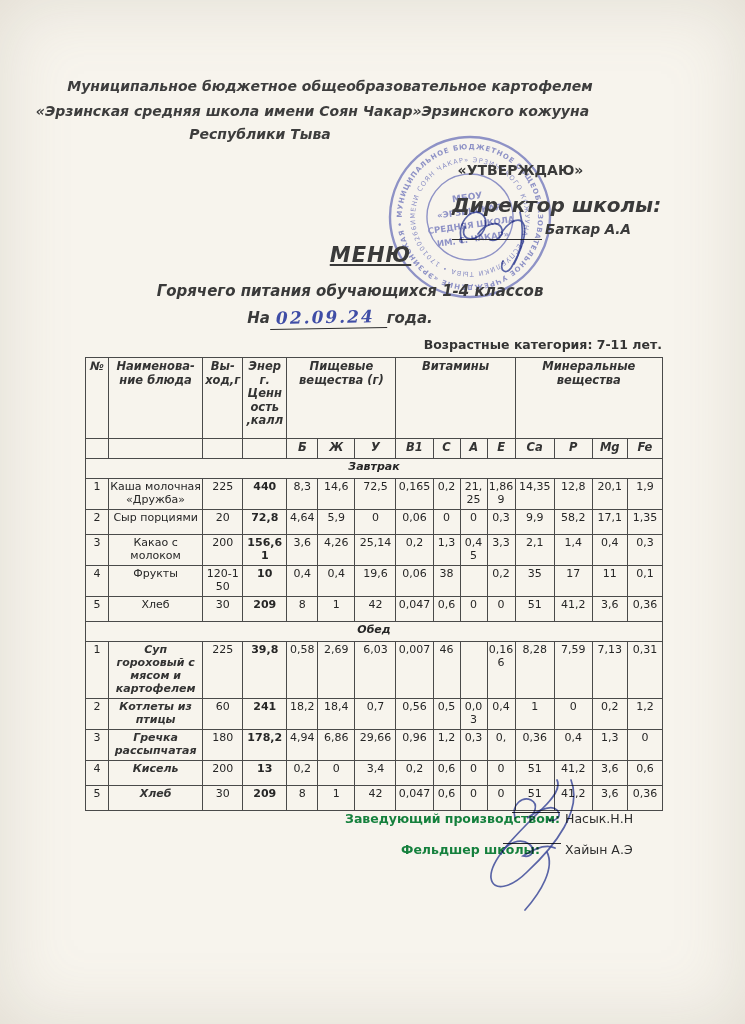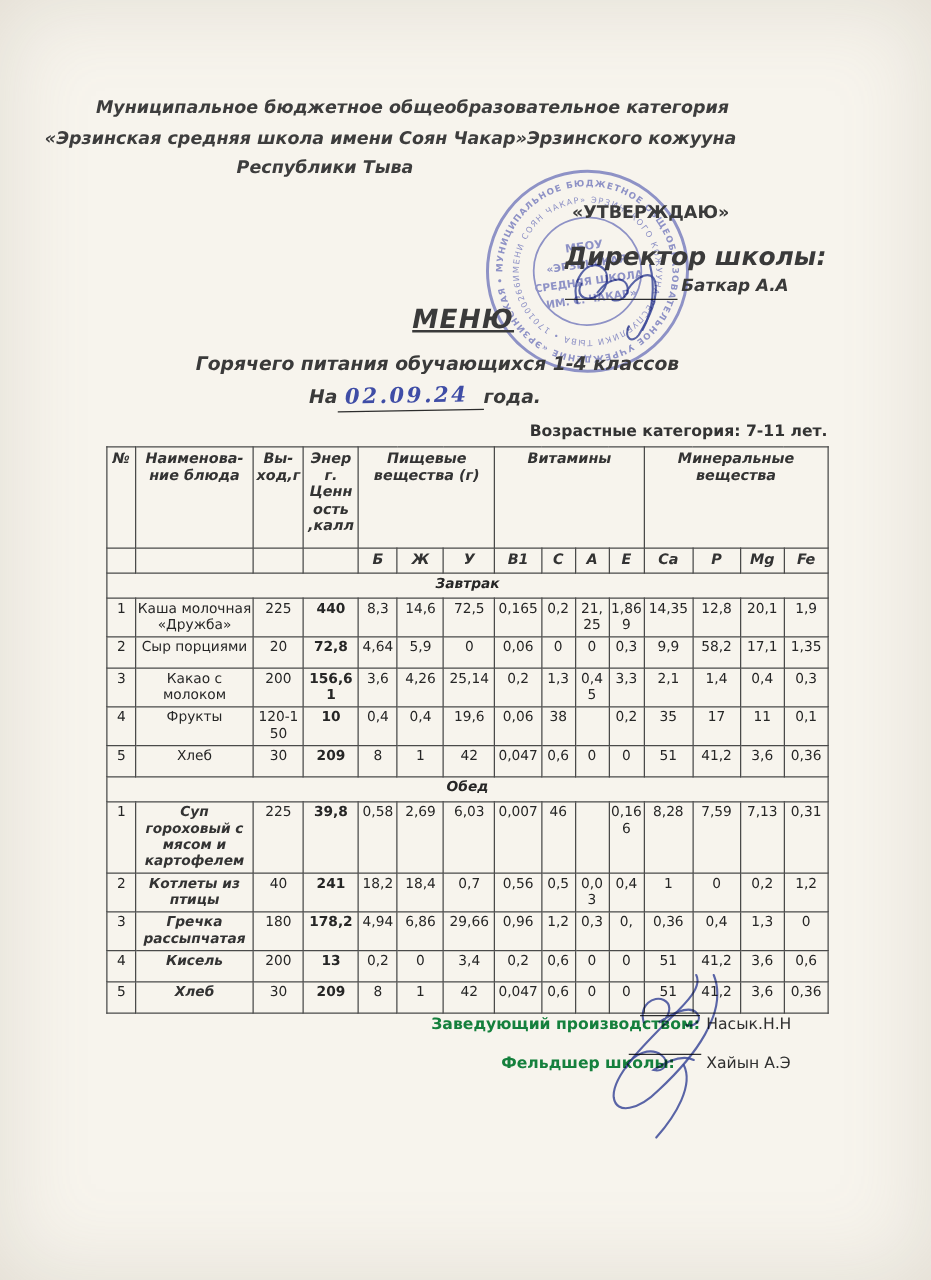--- a/index.html
+++ b/index.html
@@ -75,21 +75,21 @@
   .foot-name{position:absolute; font-size:12.5px; color:#2f2f2f;}
   .foot-line{position:absolute; border-bottom:1.2px solid #2c2c2c;}
 
   .stamp text{fill:var(--stamp); font-family:"DejaVu Sans", sans-serif;}
 </style>
 </head>
 <body>
 
 <div class="page">
 
-  <div class="hline hl1">Муниципальное бюджетное общеобразовательное категория</div>
+  <div class="hline hl1">Муниципальное бюджетное общеобразовательное картофелем</div>
   <div class="hline hl2">«Эрзинская средняя школа  имени Соян Чакар»Эрзинского кожууна</div>
   <div class="hline hl3">Республики Тыва</div>
 
   <svg class="stamp" width="190" height="190" viewBox="0 0 190 190">
     <defs>
       <path id="rOuter" d="M95,95 m-68,0 a68,68 0 1,1 136,0 a68,68 0 1,1 -136,0"></path>
       <path id="rInner" d="M95,95 m-55,0 a55,55 0 1,1 110,0 a55,55 0 1,1 -110,0"></path>
     </defs>
     <circle cx="95" cy="95" r="80" fill="none" stroke="#7b82cc" stroke-width="2.4"></circle>
     <circle cx="95" cy="95" r="43" fill="none" stroke="#7b82cc" stroke-width="1.4"></circle>
@@ -284,21 +284,21 @@
           <td class="val"></td>
           <td class="val">0,166</td>
           <td class="val">8,28</td>
           <td class="val">7,59</td>
           <td class="val">7,13</td>
           <td class="val">0,31</td>
         </tr>
         <tr class="lunch">
           <td class="num">2</td>
           <td class="dish">Котлеты из птицы</td>
-          <td class="out">40</td>
+          <td class="out">60</td>
           <td class="energy">241</td>
           <td class="val">18,2</td>
           <td class="val">18,4</td>
           <td class="val">0,7</td>
           <td class="val">0,56</td>
           <td class="val">0,5</td>
           <td class="val">0,03</td>
           <td class="val">0,4</td>
           <td class="val">1</td>
           <td class="val">0</td>

